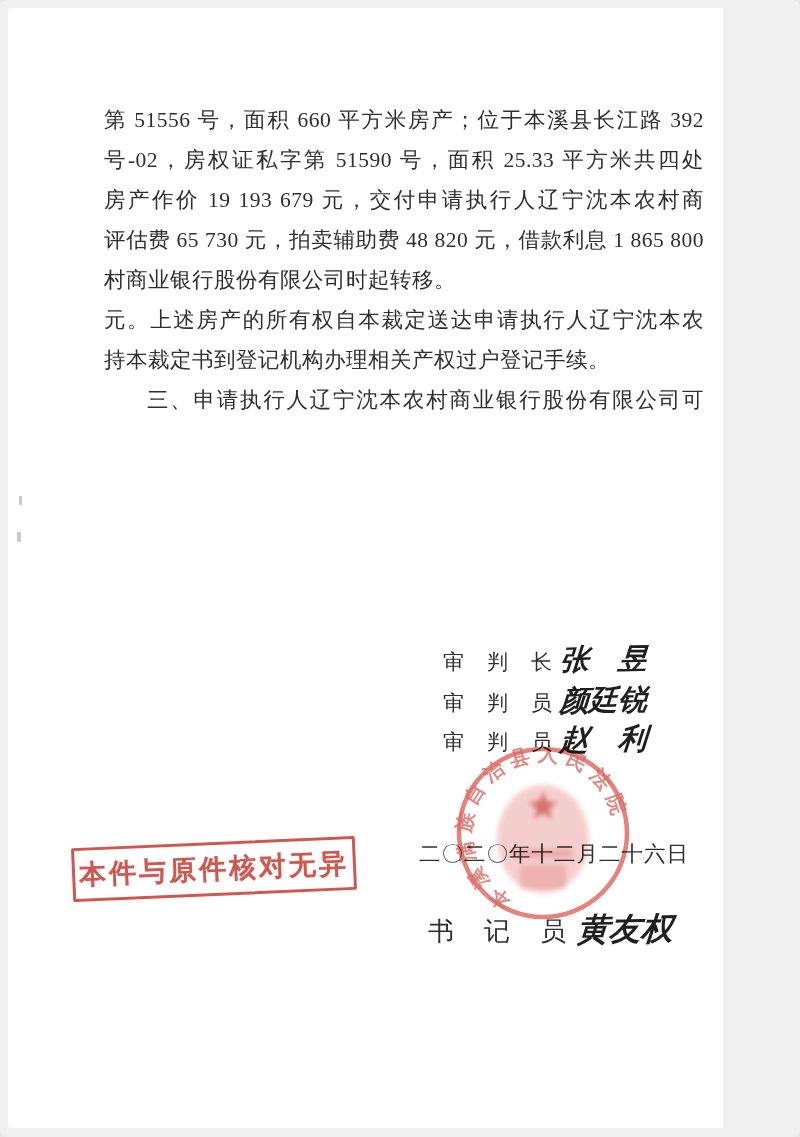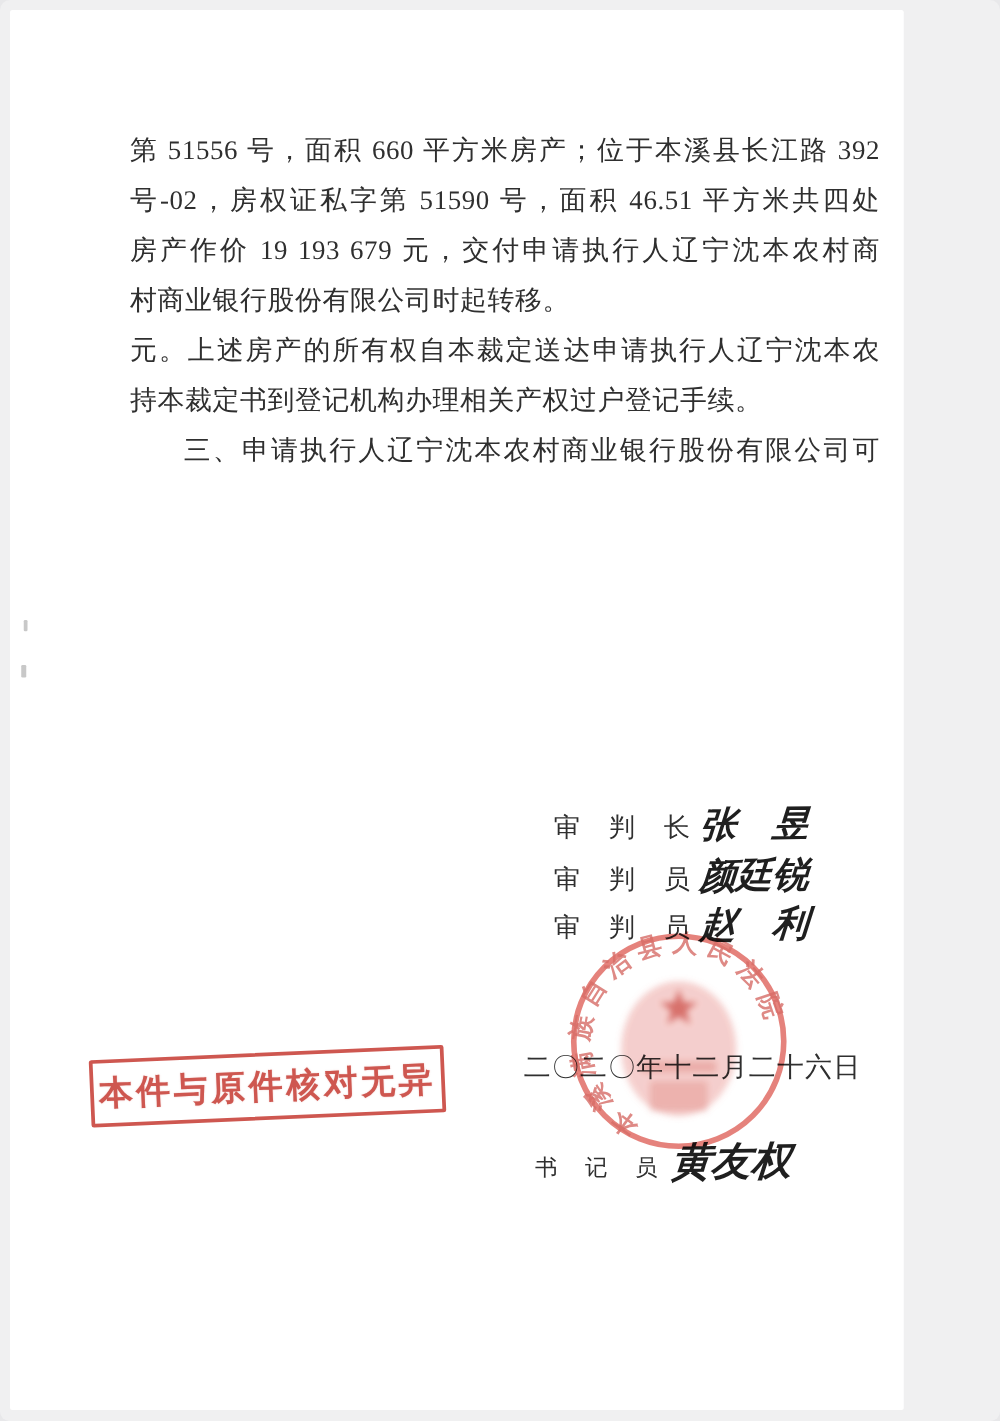--- a/index.html
+++ b/index.html
@@ -26,21 +26,21 @@
   .name{
     font-size:29px;font-weight:700;font-style:italic;color:#1f1f1f;
     margin-left:7px;white-space:pre;transform:skewX(-5deg) rotate(-1deg);
     display:inline-block;
   }
   .dateline{
     position:absolute;left:411px;top:831px;font-size:21.5px;letter-spacing:1px;
     color:#2f2f2f;white-space:nowrap;z-index:3;
   }
   .clerkrow{position:absolute;left:420px;top:900px;display:flex;align-items:baseline;z-index:4;}
-  .clerkrow .role{font-size:18px;letter-spacing:2px;}
+  .clerkrow .role{font-size:26px;letter-spacing:2px;}
   .clerkrow .name{font-size:32px;margin-left:9px;}
   
   .seal{
     position:absolute;left:435px;top:725px;width:200px;height:200px;
     mix-blend-mode:multiply;opacity:.93;z-index:5;pointer-events:none;
   }
   
   .vstamp{
     position:absolute;left:64px;top:834px;width:278px;height:48px;
     border:3px solid #c74038;border-radius:2px;
@@ -57,22 +57,23 @@
   .speck.s2{left:9px;top:524px;width:4px;height:10px;}
 </style>
 </head>
 <body>
 
 <div class="mat">
   <div class="paper">
 
     <div class="textblock">
       <div class="line just">第 51556 号，面积 660 平方米房产；位于本溪县长江路 392</div>
-      <div class="line just">号-02，房权证私字第 51590 号，面积 46.51 平方米共四处</div>
+      <div class="line just">号-02，房权证私字第 51590 号，面积 25.33 平方米共四处</div>
       <div class="line just">房产作价 19 193 679 元，交付申请执行人辽宁沈本农村商</div>
+      <div class="line just">评估费 65 730 元，拍卖辅助费 48 820 元，借款利息 1 865 800</div>
       <div class="line">村商业银行股份有限公司时起转移。</div>
       <div class="line just">元。上述房产的所有权自本裁定送达申请执行人辽宁沈本农</div>
       <div class="line">持本裁定书到登记机构办理相关产权过户登记手续。</div>
       <div class="line just indent">三、申请执行人辽宁沈本农村商业银行股份有限公司可</div>
     </div>
 
     <div class="speck s1"></div>
     <div class="speck s2"></div>
 
     <div class="sigrow" style="top:632px;">

